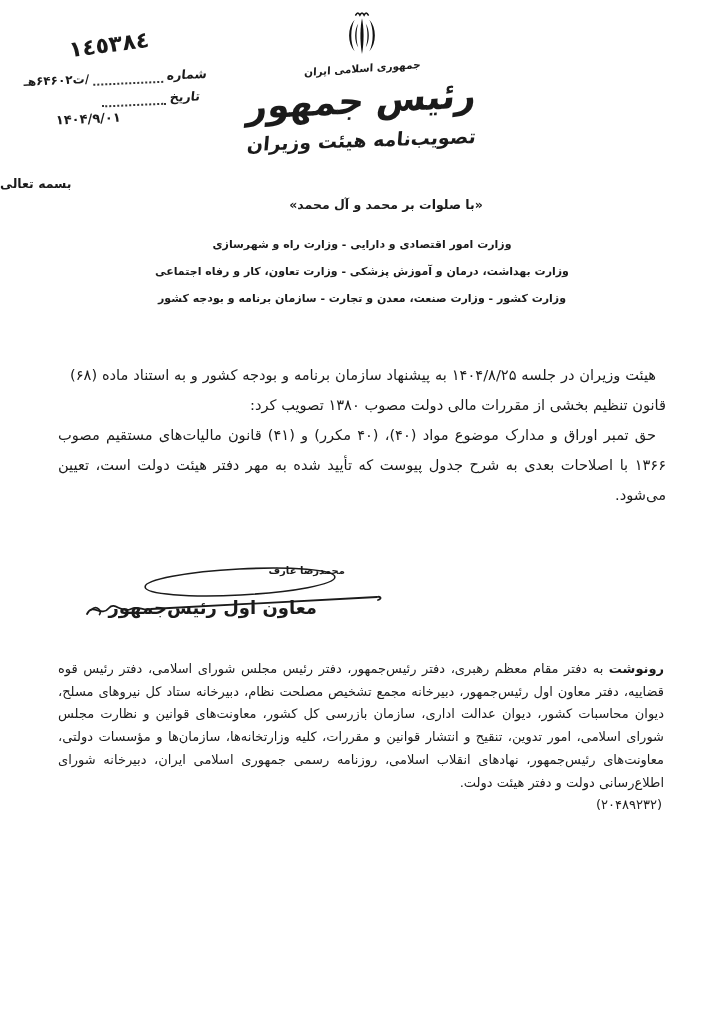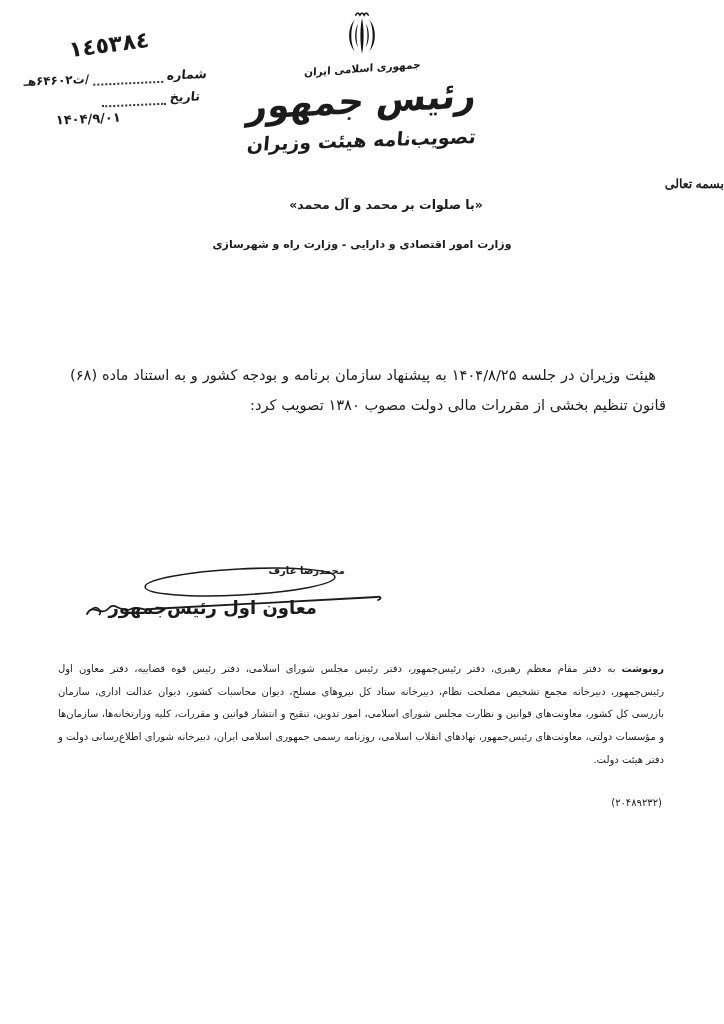--- a/index.html
+++ b/index.html
@@ -38,21 +38,21 @@
     display:flex; flex-direction:column; align-items:center; text-align:center;
   }
   .emblem { width:42px; height:50px; }
   .emblem path { fill:#111; }
   .emblem .stroke { fill:none; stroke:#111; stroke-width:3; stroke-linecap:round; }
   .country-name { margin-top:2px; font-size:10.5px; font-weight:600; transform:rotate(-4deg) skewX(-6deg); }
   .office-name  { margin-top:6px; font-size:36px; font-weight:700; transform:rotate(-3deg) skewX(-8deg); }
   .doc-type     { margin-top:8px; font-size:19px; font-weight:700; transform:rotate(-2deg) skewX(-7deg); }
 
   
-  .basmala { position:absolute; top:176px; left:0; right:0; text-align:right; font-size:12.5px; font-weight:600;font-family:Liberation Serif, serif; }
+  .basmala { position:absolute; top:176px; left:0; right:0; text-align:left; font-size:12.5px; font-weight:600; }
   .salawat { position:absolute; top:197px; left:0; right:0; text-align:center; font-size:12.5px; font-weight:600;padding-left:48px; }
 
   
   .addressees { position:absolute; top:231px; left:0; right:0; text-align:center; }
   .addressee-line { font-size:11px; font-weight:700; line-height:27px; }
 
   
   .body-par {
     position:absolute; left:58px; right:58px;
     font-size:14.6px; line-height:30px; text-align:justify; text-indent:10px;
@@ -63,26 +63,26 @@
 
   
   .signature { position:absolute; top:552px; left:85px; width:300px; height:90px; }
   .signature svg { position:absolute; inset:0; width:100%; height:100%; }
   .sig-name  { position:absolute; top:13px; right:40px; font-size:10px; font-weight:700; white-space:nowrap; }
   .sig-title { position:absolute; top:45px; right:68px; font-size:18px; font-weight:700; white-space:nowrap; }
 
   
   .footer-par {
     position:absolute; top:658px; left:58px; right:60px;
-    font-size:10px; line-height:22.7px; text-align:justify; direction:rtl;
+    font-size:13px; line-height:22.7px; text-align:justify; direction:rtl;
   }
   .footer-lead { font-weight:700; }
   .ref-number {
     position:absolute; top:797px; right:62px;
-    font-size:10px; direction:rtl;
+    font-size:13px; direction:rtl;
   }
 </style>
 </head>
 <body>
 
 <div class="page">
 
   <div class="stamp-block">
     <div class="stamped-number">١٤٥٣٨٤</div>
     <div class="stamp-row num">
@@ -109,23 +109,26 @@
     <div class="country-name">جمهوری اسلامی ایران</div>
     <div class="office-name">رئیس جمهور</div>
     <div class="doc-type">تصویب‌نامه هیئت وزیران</div>
   </div>
 
   <div class="basmala">بسمه تعالی</div>
   <div class="salawat">«با صلوات بر محمد و آل محمد»</div>
 
   <div class="addressees">
     <div class="addressee-line">وزارت امور اقتصادی و دارایی - وزارت راه و شهرسازی</div>
+    <div class="addressee-line">وزارت بهداشت، درمان و آموزش پزشکی - وزارت تعاون، کار و رفاه اجتماعی</div>
+    <div class="addressee-line">وزارت کشور - وزارت صنعت، معدن و تجارت - سازمان برنامه و بودجه کشور</div>
   </div>
 
   <p class="body-par p1">هیئت وزیران در جلسه ۱۴۰۴/۸/۲۵ به پیشنهاد سازمان برنامه و بودجه کشور و به استناد ماده (۶۸) قانون تنظیم بخشی از مقررات مالی دولت مصوب ۱۳۸۰ تصویب کرد:</p>
+  <p class="body-par p2">حق تمبر اوراق و مدارک موضوع مواد (۴۰)، (۴۰ مکرر) و (۴۱) قانون مالیات‌های مستقیم مصوب ۱۳۶۶ با اصلاحات بعدی به شرح جدول پیوست که تأیید شده به مهر دفتر هیئت دولت است، تعیین می‌شود.</p>
 
   <div class="signature">
     <svg viewBox="0 0 300 90">
       <ellipse cx="155" cy="30" rx="95" ry="13" fill="none" stroke="#1b1b1b" stroke-width="1.6" transform="rotate(-3 155 30)"></ellipse>
       <path d="M2 62 C8 50 16 66 24 56 C30 49 36 62 46 57 C54 53 58 60 66 57 L292 45 C296 44 297 47 293 48" fill="none" stroke="#1b1b1b" stroke-width="1.8" stroke-linecap="round"></path>
       <path d="M6 58 C12 52 18 60 14 63" fill="none" stroke="#1b1b1b" stroke-width="1.6"></path>
     </svg>
     <div class="sig-name">محمدرضا عارف</div>
     <div class="sig-title">معاون اول رئیس‌جمهور</div>
   </div>

